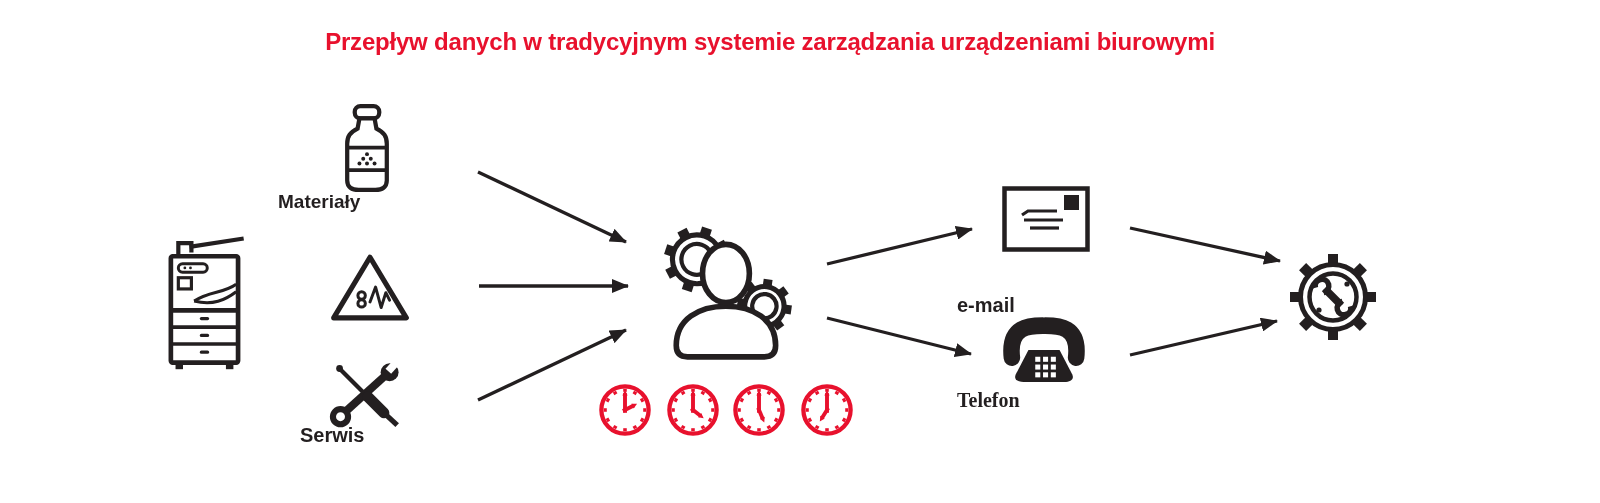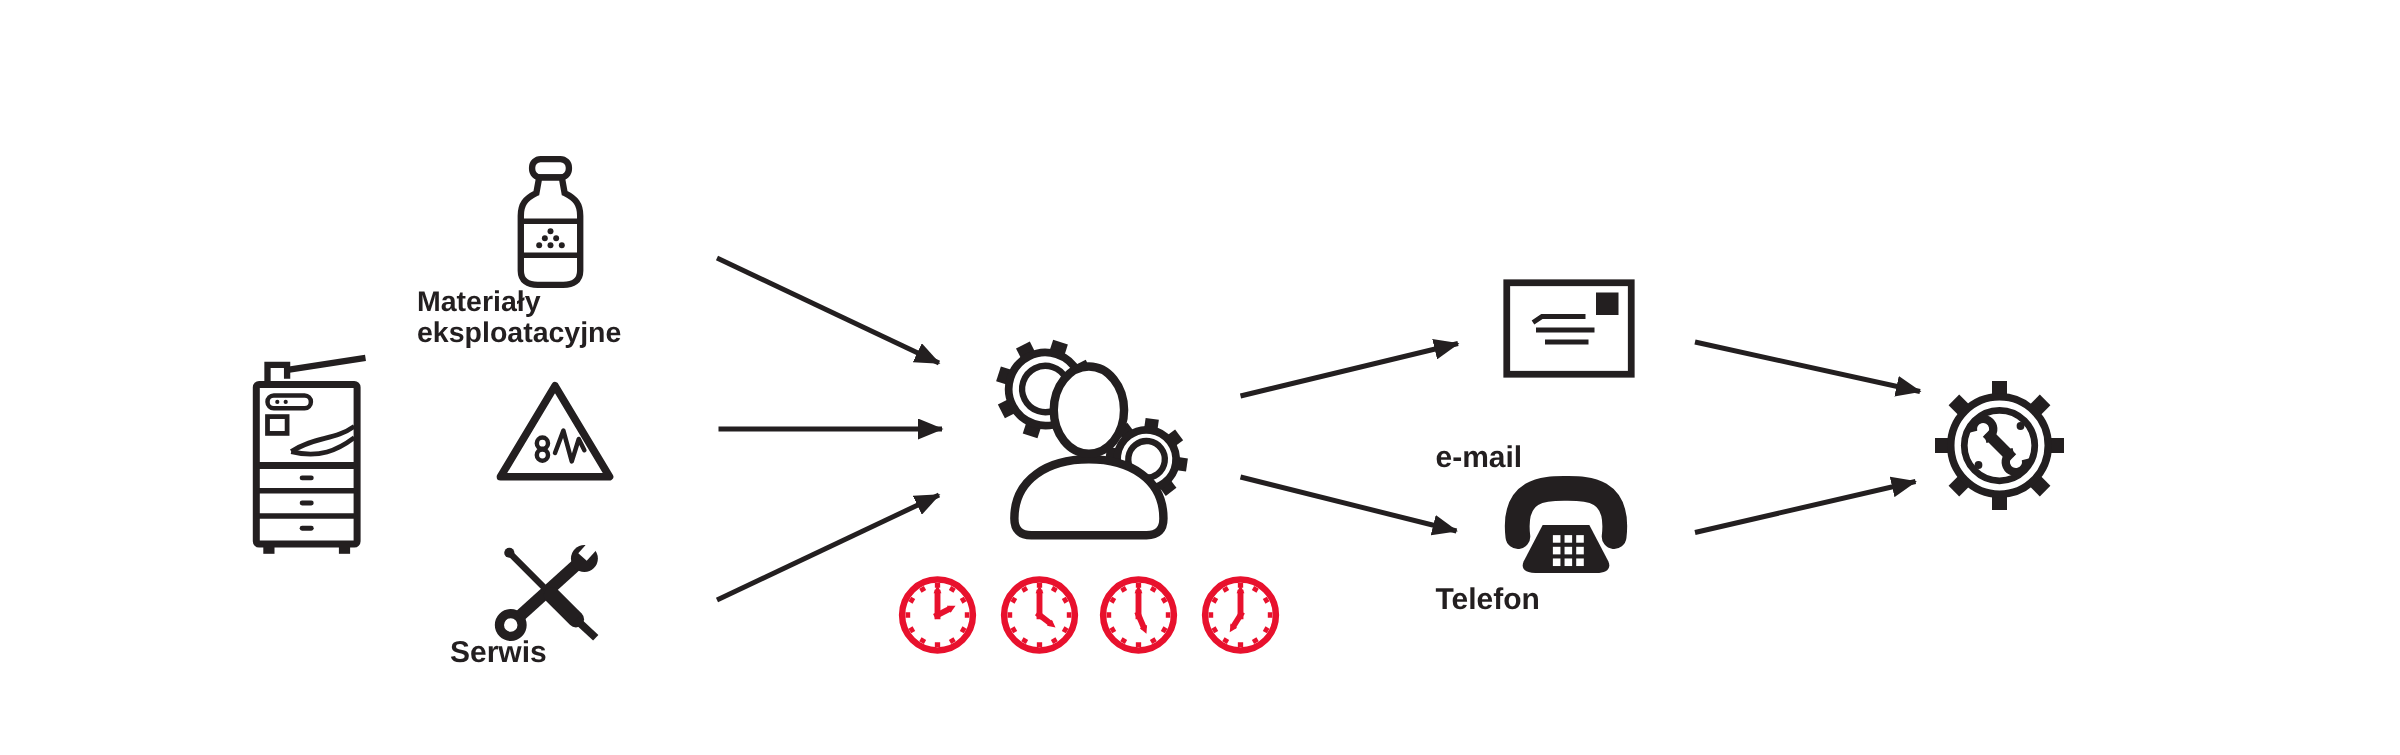--- a/index.html
+++ b/index.html
@@ -21,20 +21,21 @@
   .lbl20 { font-size:20px; }
   .ink { color:var(--ink); }
   .red { color:var(--accent); }
   svg { display:block; }
 </style>
 </head>
 <body>
 
 <div class="canvas">
 
+  <div class="title">Przepływ danych w tradycyjnym systemie zarządzania urządzeniami biurowymi</div>
 
   <svg class="abs" style="left:0;top:0;" width="1600" height="503" viewBox="0 0 1600 503">
     <defs>
       <marker id="ah" markerUnits="userSpaceOnUse" markerWidth="18" markerHeight="14" refX="16" refY="7" orient="auto">
         <path d="M0,0 L17,7 L0,14 Z" fill="#231f20"></path>
       </marker>
     </defs>
     <g stroke="#231f20" stroke-width="3.3" fill="none">
       <line x1="478" y1="172" x2="626" y2="242" marker-end="url(#ah)"></line>
       <line x1="479" y1="286" x2="628" y2="286" marker-end="url(#ah)"></line>
@@ -79,21 +80,20 @@
         <circle cx="31" cy="59" r="2.1"></circle>
           <circle cx="39" cy="59" r="2.1"></circle>
         <circle cx="27" cy="64" r="2.1"></circle>
           <circle cx="35" cy="64" r="2.1"></circle>
           <circle cx="43" cy="64" r="2.1"></circle>
       </g>
     </g>
   </svg>
   <div class="label" style="left:278px;top:191px;width:180px;">
     <div>Materiały</div>
-    <div>eksploatacyjne</div>
   </div>
 
   <svg class="abs ink" style="left:329px;top:251px;" width="82" height="74" viewBox="0 0 88 78">
     <g stroke="currentColor" fill="none">
       <path d="M44,6 L83,71 L5,71 Z" stroke-width="5.5" stroke-linejoin="round" fill="#fff"></path>
       <circle cx="35" cy="47" r="4" stroke-width="3.2"></circle>
       <circle cx="35" cy="55.5" r="4" stroke-width="3.2"></circle>
       <polyline points="44,54 50,38 56,60 61,44 65,52" stroke-width="3.2" stroke-linejoin="round" stroke-linecap="round"></polyline>
     </g>
   </svg>
@@ -276,21 +276,21 @@
         <rect x="44" y="45" width="5.2" height="5.2"></rect>
         <rect x="52" y="45" width="5.2" height="5.2"></rect>
       <rect x="36" y="53" width="5.2" height="5.2"></rect>
         <rect x="44" y="53" width="5.2" height="5.2"></rect>
         <rect x="52" y="53" width="5.2" height="5.2"></rect>
       <rect x="36" y="61" width="5.2" height="5.2"></rect>
         <rect x="44" y="61" width="5.2" height="5.2"></rect>
         <rect x="52" y="61" width="5.2" height="5.2"></rect>
     </g>
   </svg>
-  <div class="label lbl20" style="left:957px;top:390px;width:160px;">Telefon</div>
+  <div class="label lbl20" style="left:957px;top:390px;width:160px;font-family:Liberation Serif, serif;">Telefon</div>
 
   <svg class="abs ink" style="left:1283px;top:247px;" width="100" height="100" viewBox="0 0 100 100">
     <g transform="translate(50,50)" stroke="currentColor" fill="none">
       <g stroke-width="10">
         <line y1="-32" y2="-43"></line>
           <line y1="32" y2="43"></line>
         <line x1="-32" x2="-43"></line>
           <line x1="32" x2="43"></line>
         <line x1="-22.6" y1="-22.6" x2="-30.4" y2="-30.4"></line>
           <line x1="22.6" y1="22.6" x2="30.4" y2="30.4"></line>

